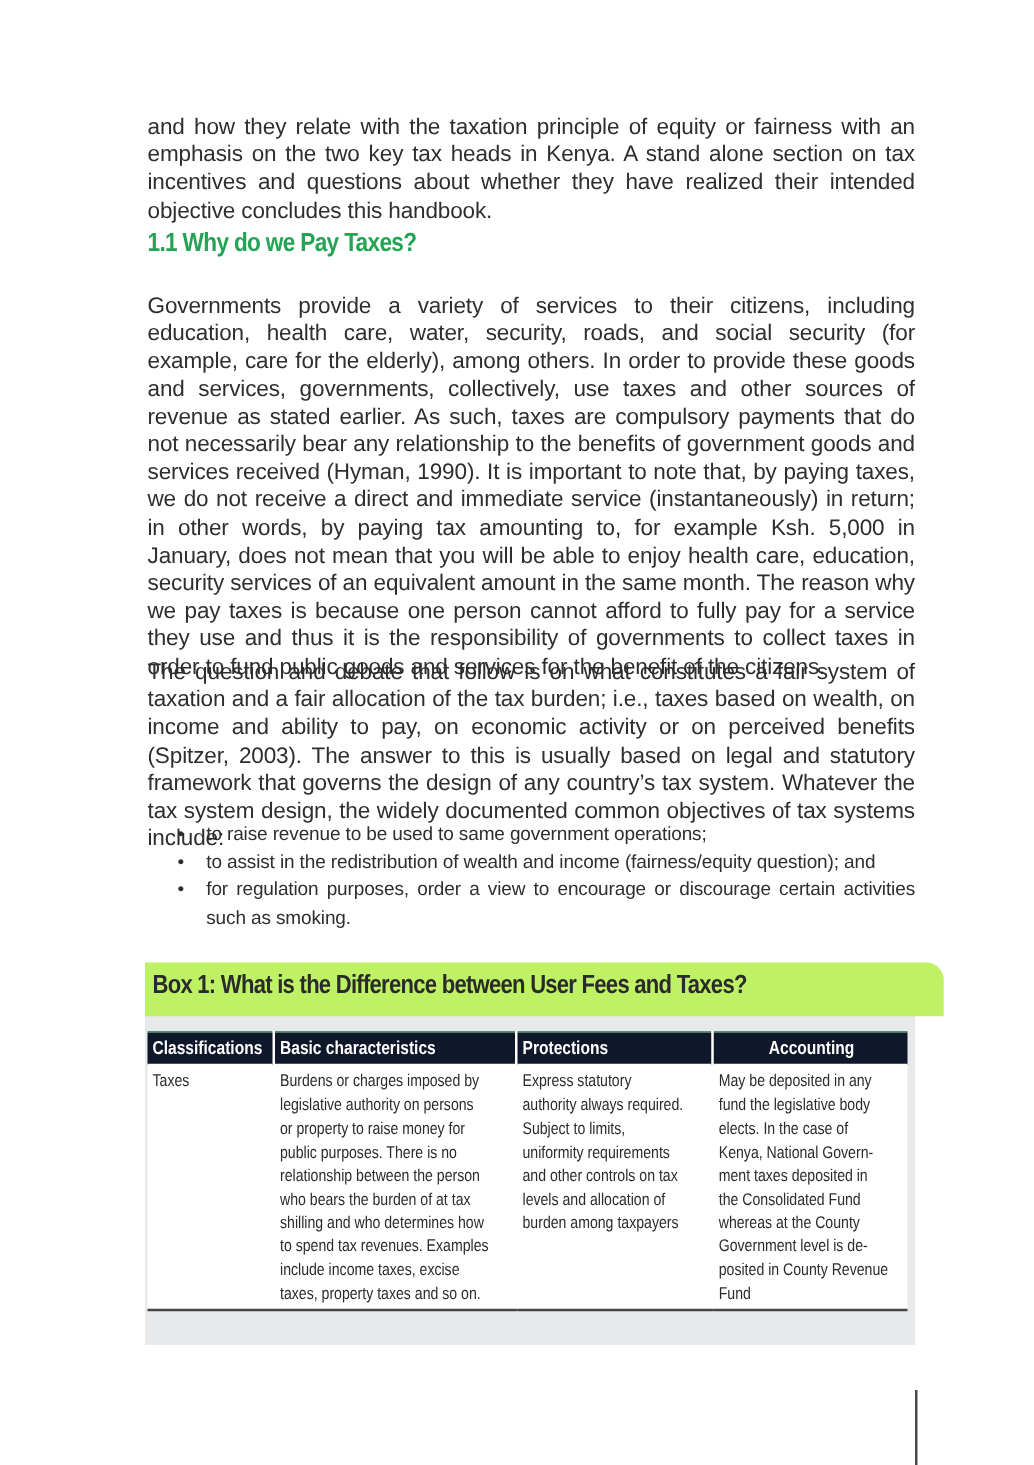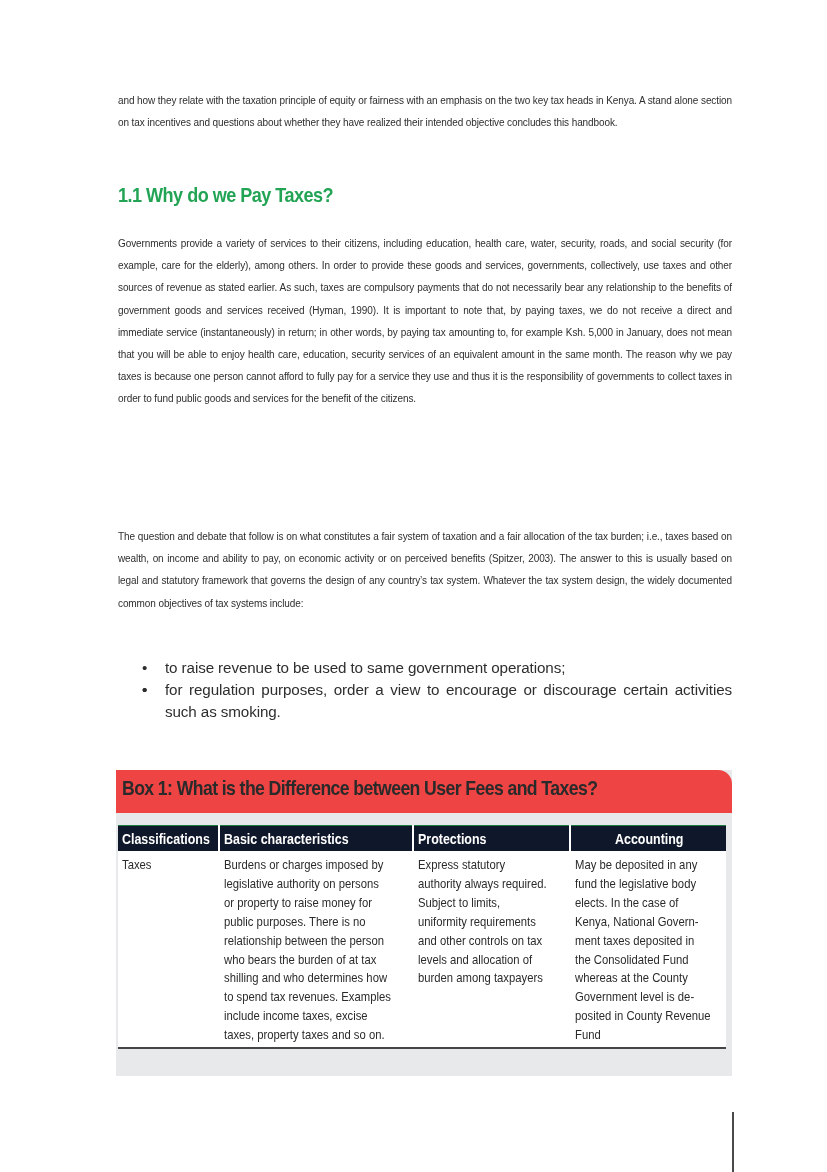--- a/index.html
+++ b/index.html
@@ -1,32 +1,32 @@
 <!DOCTYPE html>
 <html><head>
 <meta charset="utf-8">
 <style>
   html, body { margin: 0; padding: 0; background: #ffffff; }
   body { width: 827px; height: 1172px; position: relative; overflow: hidden;
          font-family: "Liberation Sans", sans-serif; color: #2b2b2b; }
-  .para { position: absolute; left: 118px; width: 614px; font-size: 10px; line-height: 22.2px;
+  .para { position: absolute; left: 118px; width: 614px; font-size: 18px; line-height: 22.2px;
           text-align: justify; color: #2e2e2e; margin: 0; letter-spacing: -0.1px; }
   #p-intro { top: 90px; }
   #heading { position: absolute; left: 118px; top: 183px; margin: 0; font-size: 21px; font-weight: bold;
              color: #23a455; letter-spacing: -0.6px; transform: scaleX(0.86); transform-origin: left; }
   #p-why { top: 233px; }
   #p-question { top: 526px; }
   ul.bullets { position: absolute; left: 140px; top: 657px; width: 592px; margin: 0; padding: 0;
                list-style: none; font-size: 15.2px; line-height: 22.2px; color: #2e2e2e; }
   ul.bullets li { position: relative; padding-left: 25px; text-align: justify; letter-spacing: -0.1px; }
   ul.bullets li .dot { position: absolute; left: 2px; top: 0; }
 
   #box { position: absolute; left: 116px; top: 770px; width: 616px; height: 306px; background: #e8e9eb; }
-  #box-head { position: absolute; left: 0; top: 0; width: 616px; height: 43px; background: #ef4444;
-              border-top-right-radius: 14px; }
+  #box-head { position: absolute; left: 0; top: 0; width: 616px; height: 43px; background: #bef264;
+              border-top-right-radius: 14px; padding-left: 23px; }
   #box-title { position: absolute; left: 6px; top: 6px; margin: 0; font-size: 21px; font-weight: bold; color: #2a2a2a;
                letter-spacing: -0.7px; transform: scaleX(0.84); transform-origin: left; white-space: nowrap; }
   table.tbl { position: absolute; left: 2px; top: 55px; width: 608px; border-collapse: collapse; table-layout: fixed; }
   table.tbl th { background: #0f172a; color: #ffffff; text-align: left; font-size: 15px; font-weight: bold;
                  padding: 2px 4px 2px 4px; height: 21px; border-right: 2px solid #ffffff; white-space: nowrap;
                  border-top: 1px solid #1e7a3e; }
   table.tbl th:last-child { border-right: none; padding-left: 44px; }
   table.tbl td { background: #ffffff; vertical-align: top; font-size: 13.6px; line-height: 18.9px;
                  padding: 3px 4px 2px 4px; border-right: 2px solid #ffffff; color: #2b2b2b;
                  border-bottom: 2px solid #454545; border-top: 2px solid #ffffff; }
@@ -46,20 +46,21 @@
 
 <p class="para" id="p-question">The question and debate that follow is on what constitutes a fair system of taxation and a fair allocation of the tax burden; i.e., taxes based on wealth, on income and ability to pay, on economic activity or on perceived benefits (Spitzer, 2003). The answer to this is usually based on legal and statutory framework that governs the design of any country’s tax system. Whatever the tax system design, the widely documented common objectives of tax systems include:</p>
 
 <ul class="bullets">
   <li>
     <span class="dot">•</span>
     <span>to raise revenue to be used to same government operations;</span>
   </li>
   <li>
     <span class="dot">•</span>
+    <span>to assist in the redistribution of wealth and income (fairness/equity question); and</span>
   </li>
   <li>
     <span class="dot">•</span>
     <span>for regulation purposes, order a view to encourage or discourage certain activities such as smoking.</span>
   </li>
 </ul>
 
 <div id="box">
   <div id="box-head">
     <h3 id="box-title">Box 1: What is the Difference between User Fees and Taxes?</h3>

